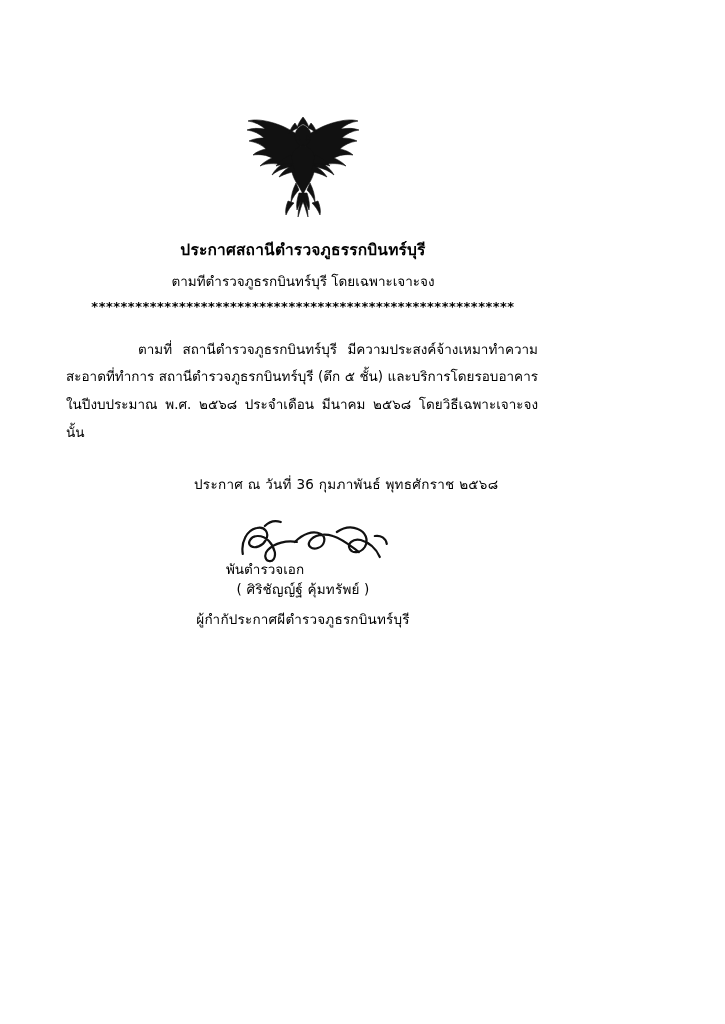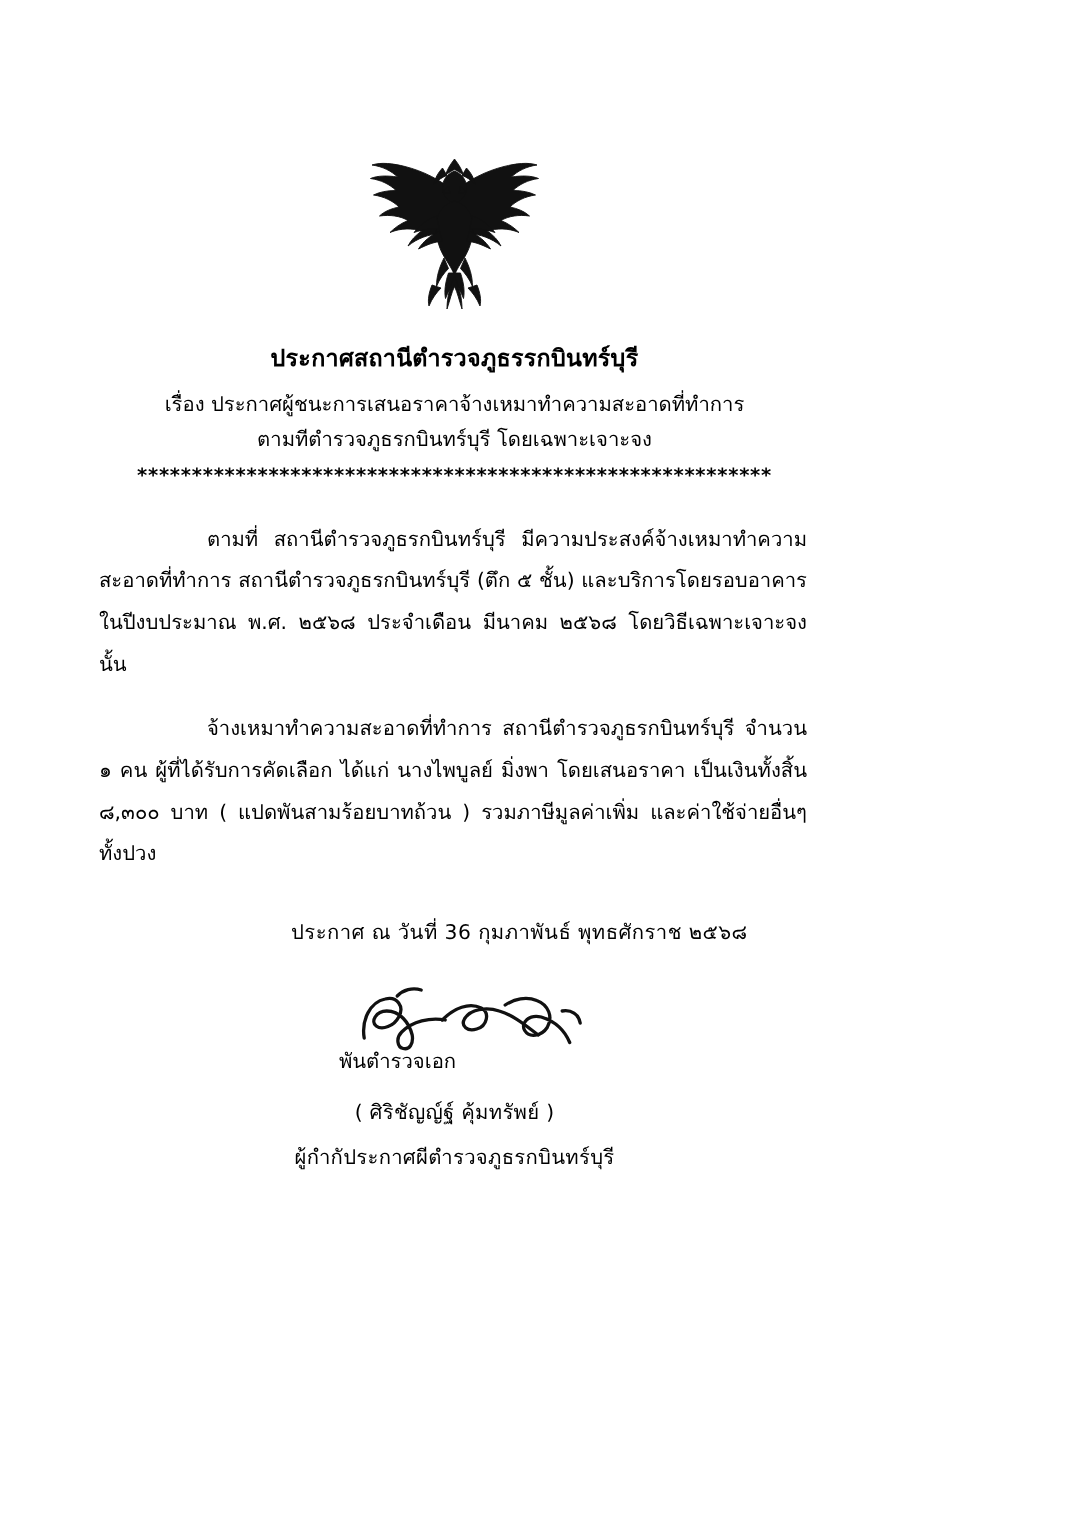--- a/index.html
+++ b/index.html
@@ -13,21 +13,21 @@
     font-family: "DejaVu Sans", "Liberation Sans", sans-serif;
     color: #000000;
     position: relative;
     overflow: hidden;
   }
   .page {
     width: 606px;
     height: 1024px;
     position: relative;
     box-sizing: border-box;
-    padding: 0 62px;
+    padding: 11px 62px;
   }
 
   
   .emblem-wrap {
     padding-top: 98px;
     display: flex;
     justify-content: center;
     align-items: flex-start;
   }
   .emblem {
@@ -115,21 +115,21 @@
     left: 50%;
     transform: translateX(-46%);
     top: -6px;
     width: 170px;
     height: 52px;
     pointer-events: none;
   }
   .sign-name {
     text-align: center;
     font-size: 13.5px;
-    margin-top: 24px;
+    margin-top: 10px;
     letter-spacing: 0.2px;
   }
   .sign-position {
     text-align: center;
     font-size: 13.5px;
     margin-top: 8px;
     letter-spacing: 0.2px;
   }
 </style>
 </head>
@@ -168,29 +168,27 @@
         <path d="M59 86 C56 93 54 100 54 108 C56 102 57 97 59 93 C61 97 62 102 64 108 C64 100 62 93 59 86 Z"></path>
         <path d="M44 92 C42 97 41 102 42 106 C44 101 47 97 50 94 Z"></path>
         <path d="M74 92 C76 97 77 102 76 106 C74 101 71 97 68 94 Z"></path>
       </g>
     </svg>
   </div>
 
   <div class="doc-title">ประกาศสถานีตำรวจภูธรรกบินทร์บุรี</div>
 
   <div class="doc-subject">
-    <span>เรื่อง  ประกาศผู้ชนะการเสนอราคาจ้างเหมาทำความสะอาดที่ทำการ</span>
     <span class="line2">ตามทีตำรวจภูธรกบินทร์บุรี โดยเฉพาะเจาะจง</span>
   </div>
 
   <div class="rule-stars">**********************************************************</div>
 
   <div class="body-block">
     <p class="para">ตามที่ สถานีตำรวจภูธรกบินทร์บุรี มีความประสงค์จ้างเหมาทำความสะอาดที่ทำการ สถานีตำรวจภูธรกบินทร์บุรี (ตึก ๕ ชั้น) และบริการโดยรอบอาคาร ในปีงบประมาณ พ.ศ. ๒๕๖๘ ประจำเดือน มีนาคม ๒๕๖๘ โดยวิธีเฉพาะเจาะจง นั้น</p>
-    <p class="para">จ้างเหมาทำความสะอาดที่ทำการ สถานีตำรวจภูธรกบินทร์บุรี จำนวน ๑ คน ผู้ที่ได้รับการคัดเลือก ได้แก่ นางไพบูลย์ มิ่งพา โดยเสนอราคา เป็นเงินทั้งสิ้น ๘,๓๐๐ บาท ( แปดพันสามร้อยบาทถ้วน ) รวมภาษีมูลค่าเพิ่ม และค่าใช้จ่ายอื่นๆ ทั้งปวง</p>
   </div>
 
   <div class="announce-line">ประกาศ ณ วันที่  36  กุมภาพันธ์  พุทธศักราช  ๒๕๖๘</div>
 
   <div class="sign-block">
     <div class="rank-row">
       <span class="rank-label">พันตำรวจเอก</span>
       <svg class="signature" viewBox="0 0 170 52" aria-hidden="true">
         <g fill="none" stroke="#111111" stroke-width="2.2" stroke-linecap="round" stroke-linejoin="round">
           <path d="M18 38 C16 26 22 14 32 12 C40 10 45 17 41 24 C38 30 30 33 26 30 C22 27 26 20 33 20 C42 20 48 28 50 36 C51 42 48 46 44 45 C40 44 39 38 43 34 C50 27 62 24 72 26"></path>

